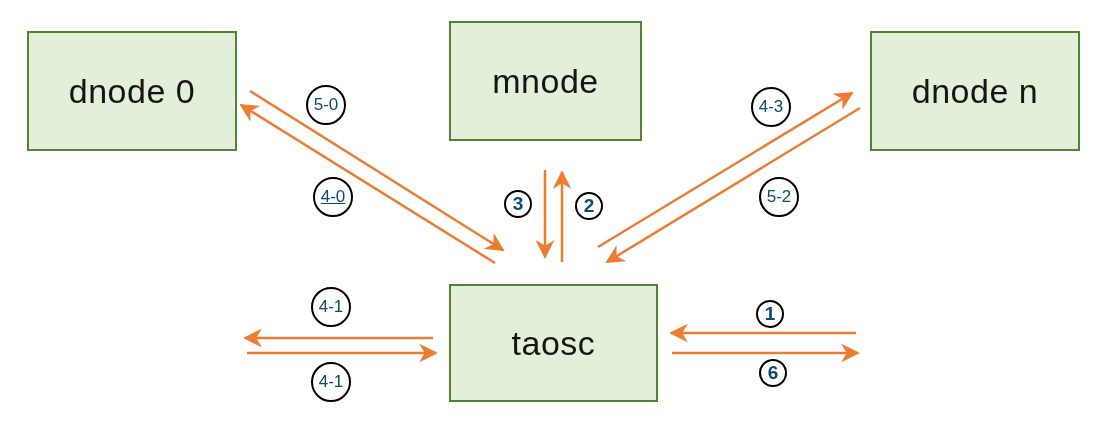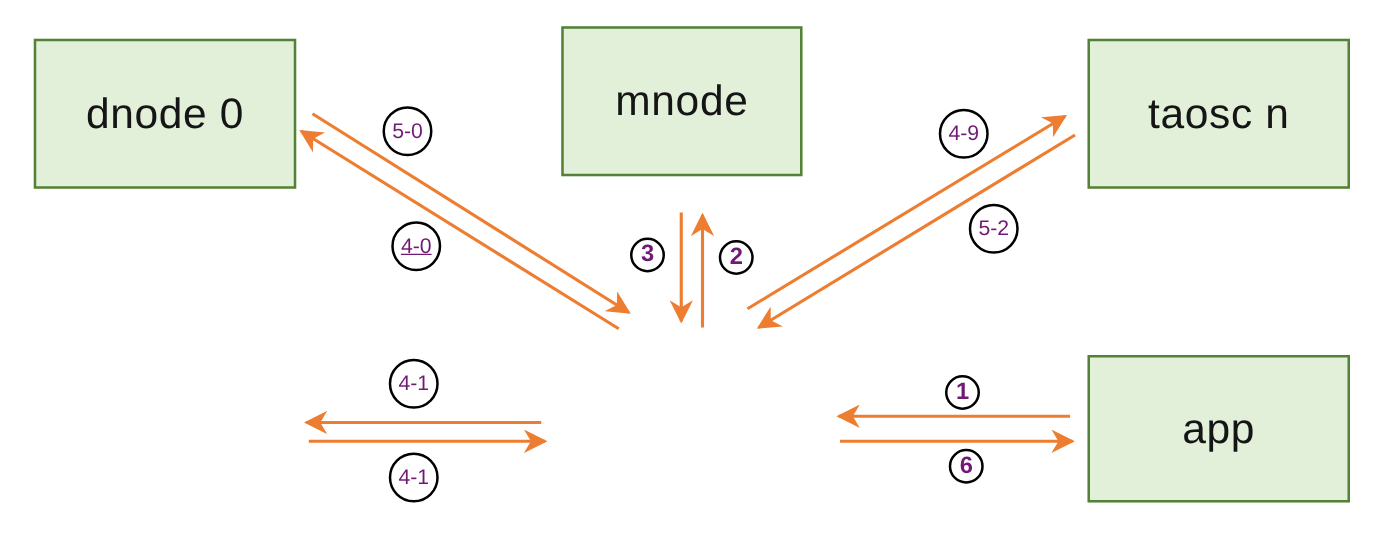--- a/index.html
+++ b/index.html
@@ -39,21 +39,21 @@
   }
   .badge {
     position: absolute;
     box-sizing: border-box;
     background: #ffffff;
     border: 2.2px solid #000000;
     border-radius: 50%;
     display: flex;
     align-items: center;
     justify-content: center;
-    color: #701a75;
+    color: #0c4a6e;
   }
   .badge-lg {
     width: 40px;
     height: 40px;
     font-size: 17px;
   }
   .badge-sm {
     width: 28px;
     height: 28px;
     font-size: 19px;
@@ -85,30 +85,30 @@
     </g>
   </svg>
 
   <div class="node" style="left:27px;  top:31px;  width:210px; height:120px;">
     <span class="node-label">dnode 0</span>
   </div>
   <div class="node" style="left:449px; top:21px;  width:193px; height:120px;">
     <span class="node-label">mnode</span>
   </div>
   <div class="node" style="left:870px; top:31px;  width:210px; height:120px;">
-    <span class="node-label">taosc n</span>
+    <span class="node-label">dnode n</span>
   </div>
-  <div class="node" style="left:870px; top:284px; width:210px; height:118px;">
-    <span class="node-label">app</span>
+  <div class="node" style="left:449px; top:284px; width:209px; height:118px;">
+    <span class="node-label">taosc</span>
   </div>
 
   <div class="badge badge-lg" style="left:306px; top:85px;">5-0</div>
   <div class="badge badge-lg" style="left:313px; top:177px;text-decoration:underline;">4-0</div>
   <div class="badge badge-sm" style="left:504px; top:190px;">3</div>
   <div class="badge badge-sm" style="left:575px; top:192px;">2</div>
-  <div class="badge badge-lg" style="left:751px; top:87px;">4-9</div>
-  <div class="badge badge-lg" style="left:759px; top:163px;margin-left:16px;">5-2</div>
+  <div class="badge badge-lg" style="left:751px; top:87px;">4-3</div>
+  <div class="badge badge-lg" style="left:759px; top:177px;">5-2</div>
   <div class="badge badge-lg" style="left:311px; top:287px;text-align:center;">4-1</div>
   <div class="badge badge-lg" style="left:311px; top:362px;">4-1</div>
   <div class="badge badge-sm" style="left:756px; top:300px;">1</div>
   <div class="badge badge-sm" style="left:759px; top:359px;">6</div>
 
 </div>
 
 </body></html>

